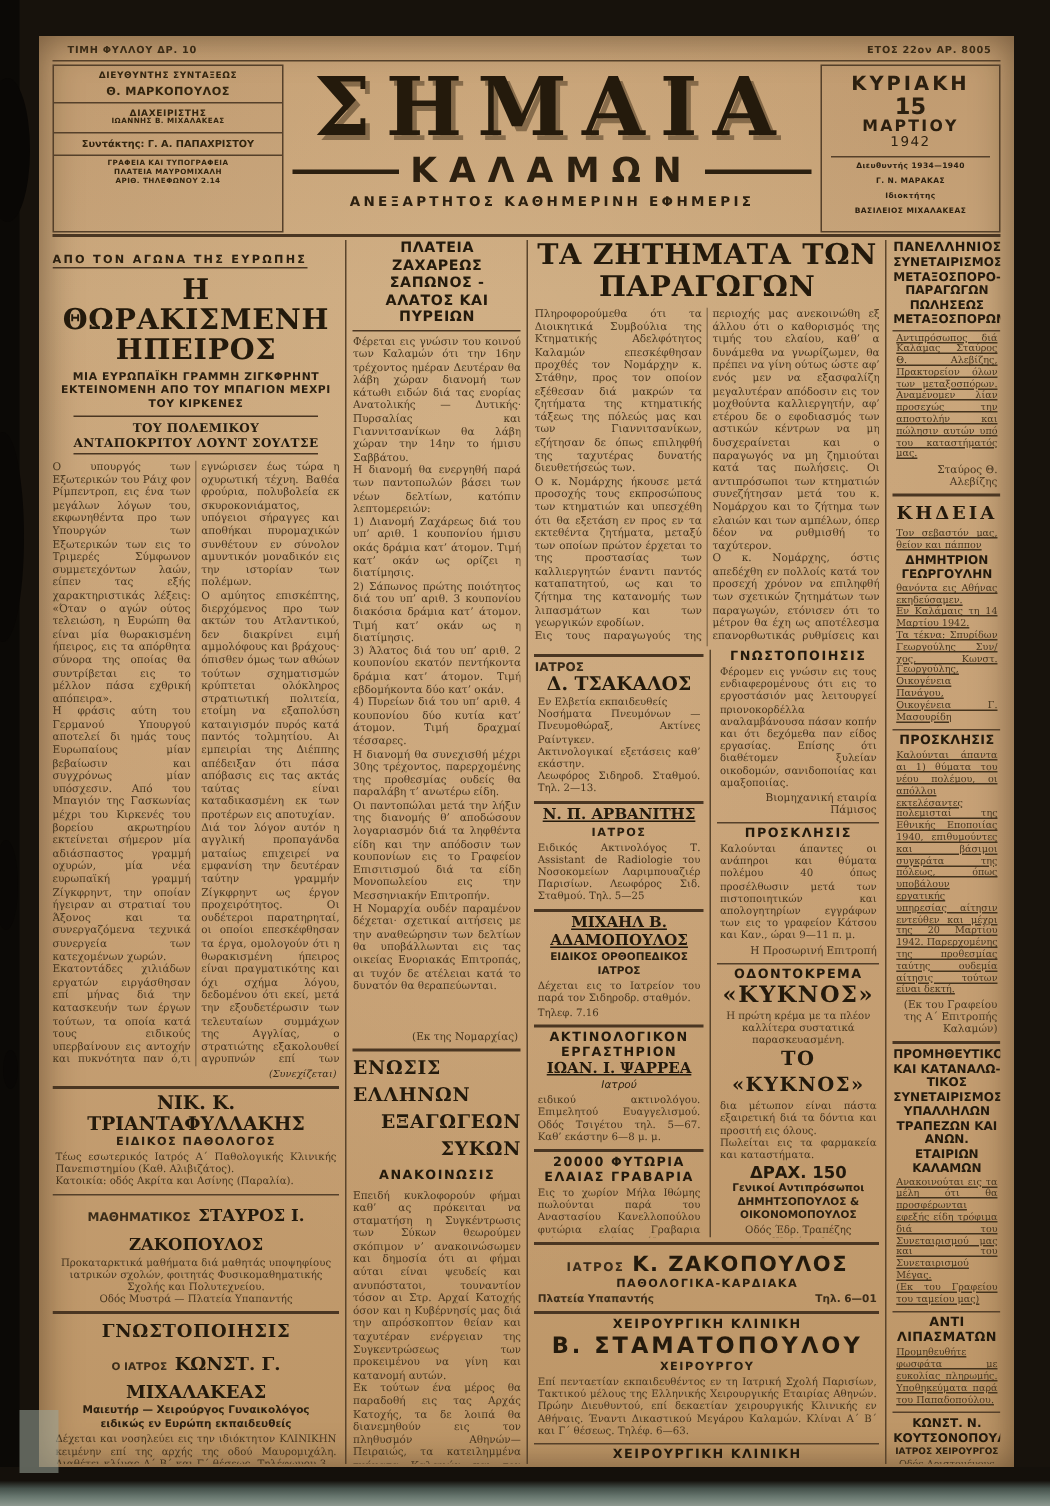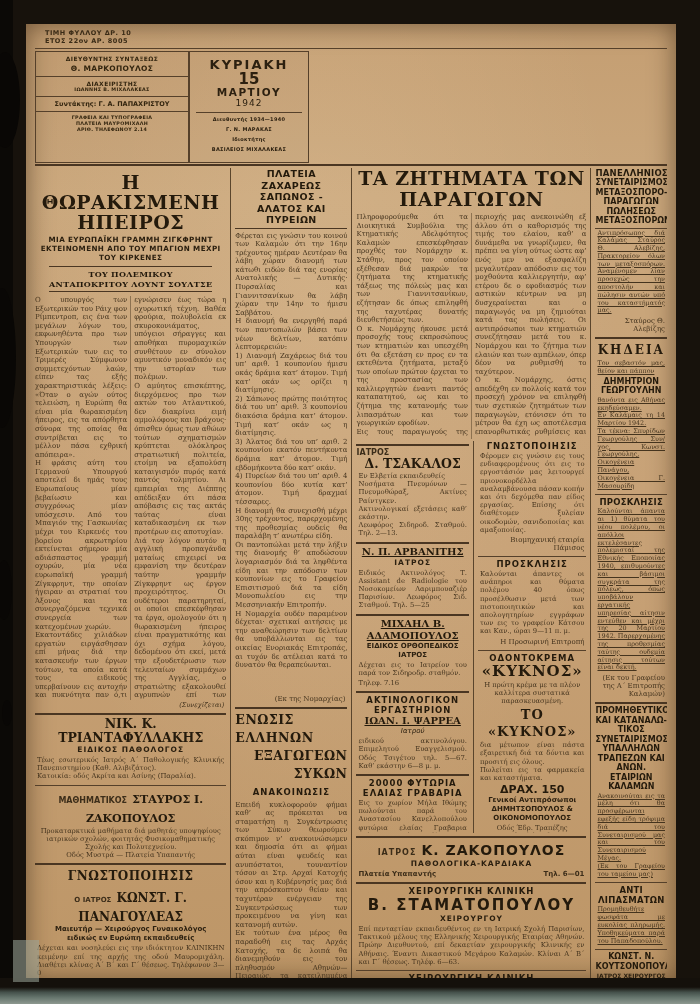--- a/index.html
+++ b/index.html
@@ -18,21 +18,21 @@
   
   .paper{position:absolute;left:26px;top:24px;width:650px;height:956px;
       background:
         radial-gradient(ellipse at 45% 30%, rgba(255,235,200,.14), rgba(0,0,0,0) 60%),
         linear-gradient(180deg,#c49e72 0%,#caa77c 18%,#c7a176 55%,#bd9667 100%);
       box-shadow:inset 0 0 26px rgba(40,24,8,.55);
       color:#3c2d19;}
   .inner{padding:3px 9px 0 9px;}
   
   .topline{display:flex;justify-content:space-between;font:bold 6.5px "DejaVu Sans",sans-serif;
-      letter-spacing:.5px;color:#3a2b16;padding:2px 6px 2px 10px;flex-direction:column;}
+      letter-spacing:.5px;color:#3a2b16;padding:2px 6px 2px 10px;}
   .rule{border-top:1px solid #55402a;margin:1px 0;}
   .rule2{border-top:2px solid #4a3622;margin:1px 0;}
   .mast{display:flex;align-items:stretch;height:112px;margin-top:2px;}
   .mbox{border:1px solid #55402a;background:rgba(0,0,0,0.02);}
   .mleft{width:152px;font-family:"DejaVu Sans",sans-serif;color:#33250f;}
   .mleft .row{border-bottom:1px solid #55402a;padding:3px 2px;text-align:center;}
   .mleft .row:last-child{border-bottom:none;}
   .r-role{font:bold 6px "DejaVu Sans",sans-serif;letter-spacing:.4px;}
   .r-name{font:bold 7.5px "DejaVu Sans",sans-serif;letter-spacing:.3px;margin-top:2px;}
   .r-ed{font:bold 6.5px "DejaVu Sans",sans-serif;}
@@ -127,37 +127,49 @@
         <div class="row">
           <div class="r-ed">Συντάκτης: Γ. Α. ΠΑΠΑΧΡΙΣΤΟΥ</div>
         </div>
         <div class="row">
           <div class="r-tiny">ΓΡΑΦΕΙΑ ΚΑΙ ΤΥΠΟΓΡΑΦΕΙΑ</div>
           <div class="r-tiny">ΠΛΑΤΕΙΑ ΜΑΥΡΟΜΙΧΑΛΗ</div>
           <div class="r-tiny">ΑΡΙΘ. ΤΗΛΕΦΩΝΟΥ 2.14</div>
         </div>
       </div>
 
+      <div class="mcenter">
+        <div class="title-big">ΣΗΜΑΙΑ</div>
+        <div class="kal-row">
+          <div class="bar"></div>
+          <div class="kal">ΚΑΛΑΜΩΝ</div>
+          <div class="bar"></div>
+        </div>
+        <div class="tagline">ΑΝΕΞΑΡΤΗΤΟΣ ΚΑΘΗΜΕΡΙΝΗ ΕΦΗΜΕΡΙΣ</div>
+      </div>
 
       <div class="mbox mright">
         <div class="d-day">ΚΥΡΙΑΚΗ</div>
         <div class="d-num">15</div>
         <div class="d-month">ΜΑΡΤΙΟΥ</div>
         <div class="d-year">1942</div>
         <div class="d-tiny">Διευθυντής 1934—1940</div>
         <div class="d-tiny">Γ. Ν. ΜΑΡΑΚΑΣ</div>
         <div class="d-tiny">Ιδιοκτήτης</div>
         <div class="d-tiny">ΒΑΣΙΛΕΙΟΣ ΜΙΧΑΛΑΚΕΑΣ</div>
       </div>
     </div>
     <div class="rule2"></div>
 
     <div class="cols">
 
       <div class="col c1">
+        <div style="text-align:left;">
+          <span class="kick">ΑΠΟ ΤΟΝ ΑΓΩΝΑ ΤΗΣ ΕΥΡΩΠΗΣ</span>
+        </div>
         <div class="h1">Η ΘΩΡΑΚΙΣΜΕΝΗ ΗΠΕΙΡΟΣ</div>
         <div class="sub">ΜΙΑ ΕΥΡΩΠΑΪΚΗ ΓΡΑΜΜΗ ΖΙΓΚΦΡΗΝΤ ΕΚΤΕΙΝΟΜΕΝΗ ΑΠΟ ΤΟΥ ΜΠΑΓΙΟΝ ΜΕΧΡΙ ΤΟΥ ΚΙΡΚΕΝΕΣ</div>
         <div class="byl">ΤΟΥ ΠΟΛΕΜΙΚΟΥ ΑΝΤΑΠΟΚΡΙΤΟΥ ΛΟΥΝΤ ΣΟΥΛΤΣΕ</div>
         <div class="bd bd2 lead-bd">Ο υπουργός των Εξωτερικών του Ράιχ φον Ρίμπεντροπ, εις ένα των μεγάλων λόγων του, εκφωνηθέντα προ των Υπουργών των Εξωτερικών των εις το Τριμερές Σύμφωνον συμμετεχόντων λαών, είπεν τας εξής χαρακτηριστικάς λέξεις: «Όταν ο αγών ούτος τελειώση, η Ευρώπη θα είναι μία θωρακισμένη ήπειρος, εις τα απόρθητα σύνορα της οποίας θα συντρίβεται εις το μέλλον πάσα εχθρική απόπειρα».
 Η φράσις αύτη του Γερμανού Υπουργού αποτελεί δι ημάς τους Ευρωπαίους μίαν βεβαίωσιν και συγχρόνως μίαν υπόσχεσιν. Από του Μπαγιόν της Γασκωνίας μέχρι του Κιρκενές του βορείου ακρωτηρίου εκτείνεται σήμερον μία αδιάσπαστος γραμμή οχυρών, μία νέα ευρωπαϊκή γραμμή Ζίγκφρηντ, την οποίαν ήγειραν αι στρατιαί του Άξονος και τα συνεργαζόμενα τεχνικά συνεργεία των κατεχομένων χωρών.
 Εκατοντάδες χιλιάδων εργατών ειργάσθησαν επί μήνας διά την κατασκευήν των έργων τούτων, τα οποία κατά τους ειδικούς υπερβαίνουν εις αντοχήν και πυκνότητα παν ό,τι εγνώρισεν έως τώρα η οχυρωτική τέχνη. Βαθέα φρούρια, πολυβολεία εκ σκυροκονιάματος, υπόγειοι σήραγγες και αποθήκαι πυρομαχικών συνθέτουν εν σύνολον αμυντικόν μοναδικόν εις την ιστορίαν των πολέμων.
 Ο αμύητος επισκέπτης, διερχόμενος προ των ακτών του Ατλαντικού, δεν διακρίνει ειμή αμμολόφους και βράχους· όπισθεν όμως των αθώων τούτων σχηματισμών κρύπτεται ολόκληρος στρατιωτική πολιτεία, ετοίμη να εξαπολύση καταιγισμόν πυρός κατά παντός τολμητίου. Αι εμπειρίαι της Διέππης απέδειξαν ότι πάσα απόβασις εις τας ακτάς ταύτας είναι καταδικασμένη εκ των προτέρων εις αποτυχίαν.
 Διά τον λόγον αυτόν η αγγλική προπαγάνδα ματαίως επιχειρεί να εμφανίση την δευτέραν ταύτην γραμμήν Ζίγκφρηντ ως έργον προχειρότητος. Οι ουδέτεροι παρατηρηταί, οι οποίοι επεσκέφθησαν τα έργα, ομολογούν ότι η θωρακισμένη ήπειρος είναι πραγματικότης και όχι σχήμα λόγου, δεδομένου ότι εκεί, μετά την εξουδετέρωσιν των τελευταίων συμμάχων της Αγγλίας, ο στρατιώτης εξακολουθεί αγρυπνών επί των παλαιών θέσεών του.
 Ούτω η Ευρώπη, ηνωμένη υπό το σύμβολον του νέου καθεστώτος, δύναται να αναμένη με ηρεμίαν πάσαν εξέλιξιν του αγώνος, βεβαία ότι ουδεμία δύναμις του κόσμου είναι ικανή να διασπάση τον σιδηρούν κλοιόν των οχυρώσεών της.</div>
         <div class="more">(Συνεχίζεται)</div>
@@ -175,21 +187,21 @@
             <span style="font:bold 11px 'DejaVu Serif',serif;color:#241a0c;">ΣΤΑΥΡΟΣ Ι. ΖΑΚΟΠΟΥΛΟΣ</span>
           </div>
           <div class="ad-txt ad-txt-c">Προκαταρκτικά μαθήματα διά μαθητάς υποψηφίους ιατρικών σχολών, φοιτητάς Φυσικομαθηματικής Σχολής και Πολυτεχνείου.
 Οδός Μυστρά — Πλατεία Υπαπαντής</div>
         </div>
 
         <div class="sec">
           <div class="h2l" style="font-size:12px;">ΓΝΩΣΤΟΠΟΙΗΣΙΣ</div>
           <div style="text-align:center;margin-top:2px;">
             <span style="font:bold 7px 'DejaVu Sans',sans-serif;">Ο ΙΑΤΡΟΣ</span>
-            <span style="font:bold 12px 'DejaVu Serif',serif;color:#241a0c;">ΚΩΝΣΤ. Γ. ΠΑΝΑΓΟΥΛΕΑΣ</span>
+            <span style="font:bold 12px 'DejaVu Serif',serif;color:#241a0c;">ΚΩΝΣΤ. Γ. ΜΙΧΑΛΑΚΕΑΣ</span>
           </div>
           <div class="ad-sub2">Μαιευτήρ — Χειρούργος Γυναικολόγος</div>
           <div class="ad-sub2">ειδικώς εν Ευρώπη εκπαιδευθείς</div>
           <div class="ad-txt">Δέχεται και νοσηλεύει εις την ιδιόκτητον ΚΛΙΝΙΚΗΝ κειμένην επί της αρχής της οδού Μαυρομιχάλη. Διαθέτει κλίνας Α΄ Β΄ και Γ΄ θέσεως.      Τηλέφωνον 3—0</div>
         </div>
 
       </div>
 
       <div class="col c2">
         <div class="h2s">ΠΛΑΤΕΙΑ ΖΑΧΑΡΕΩΣ</div>

